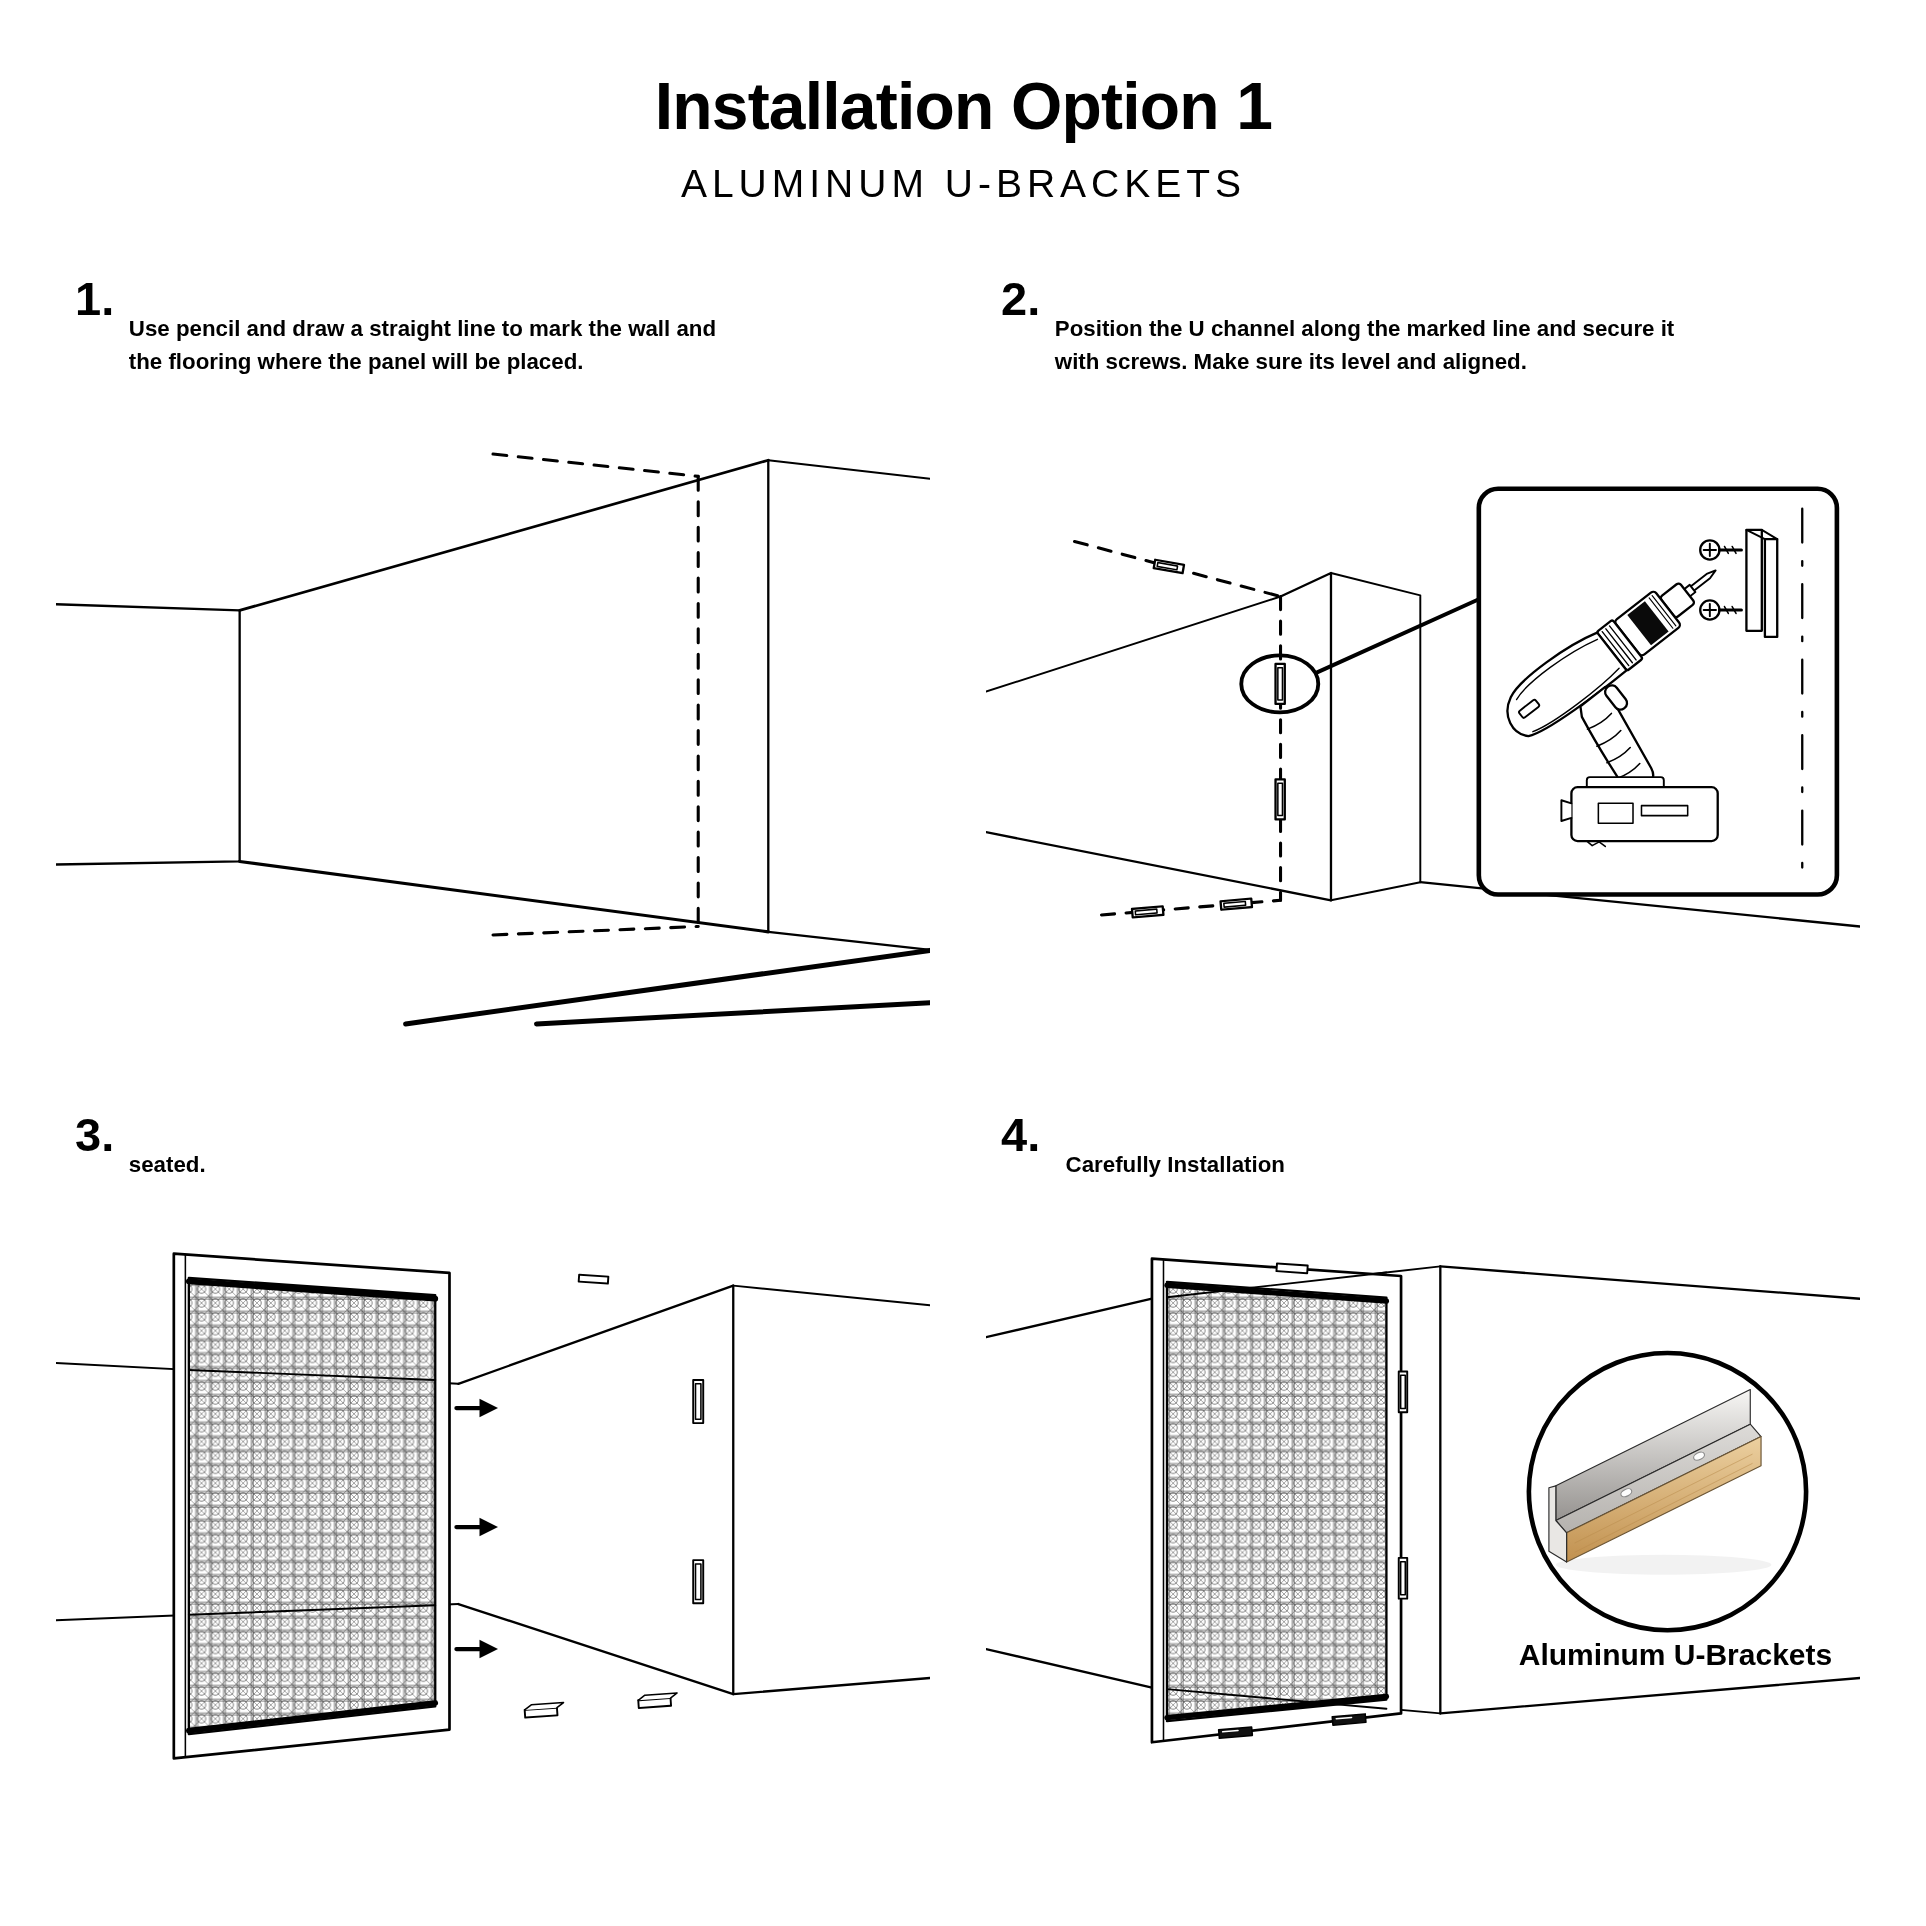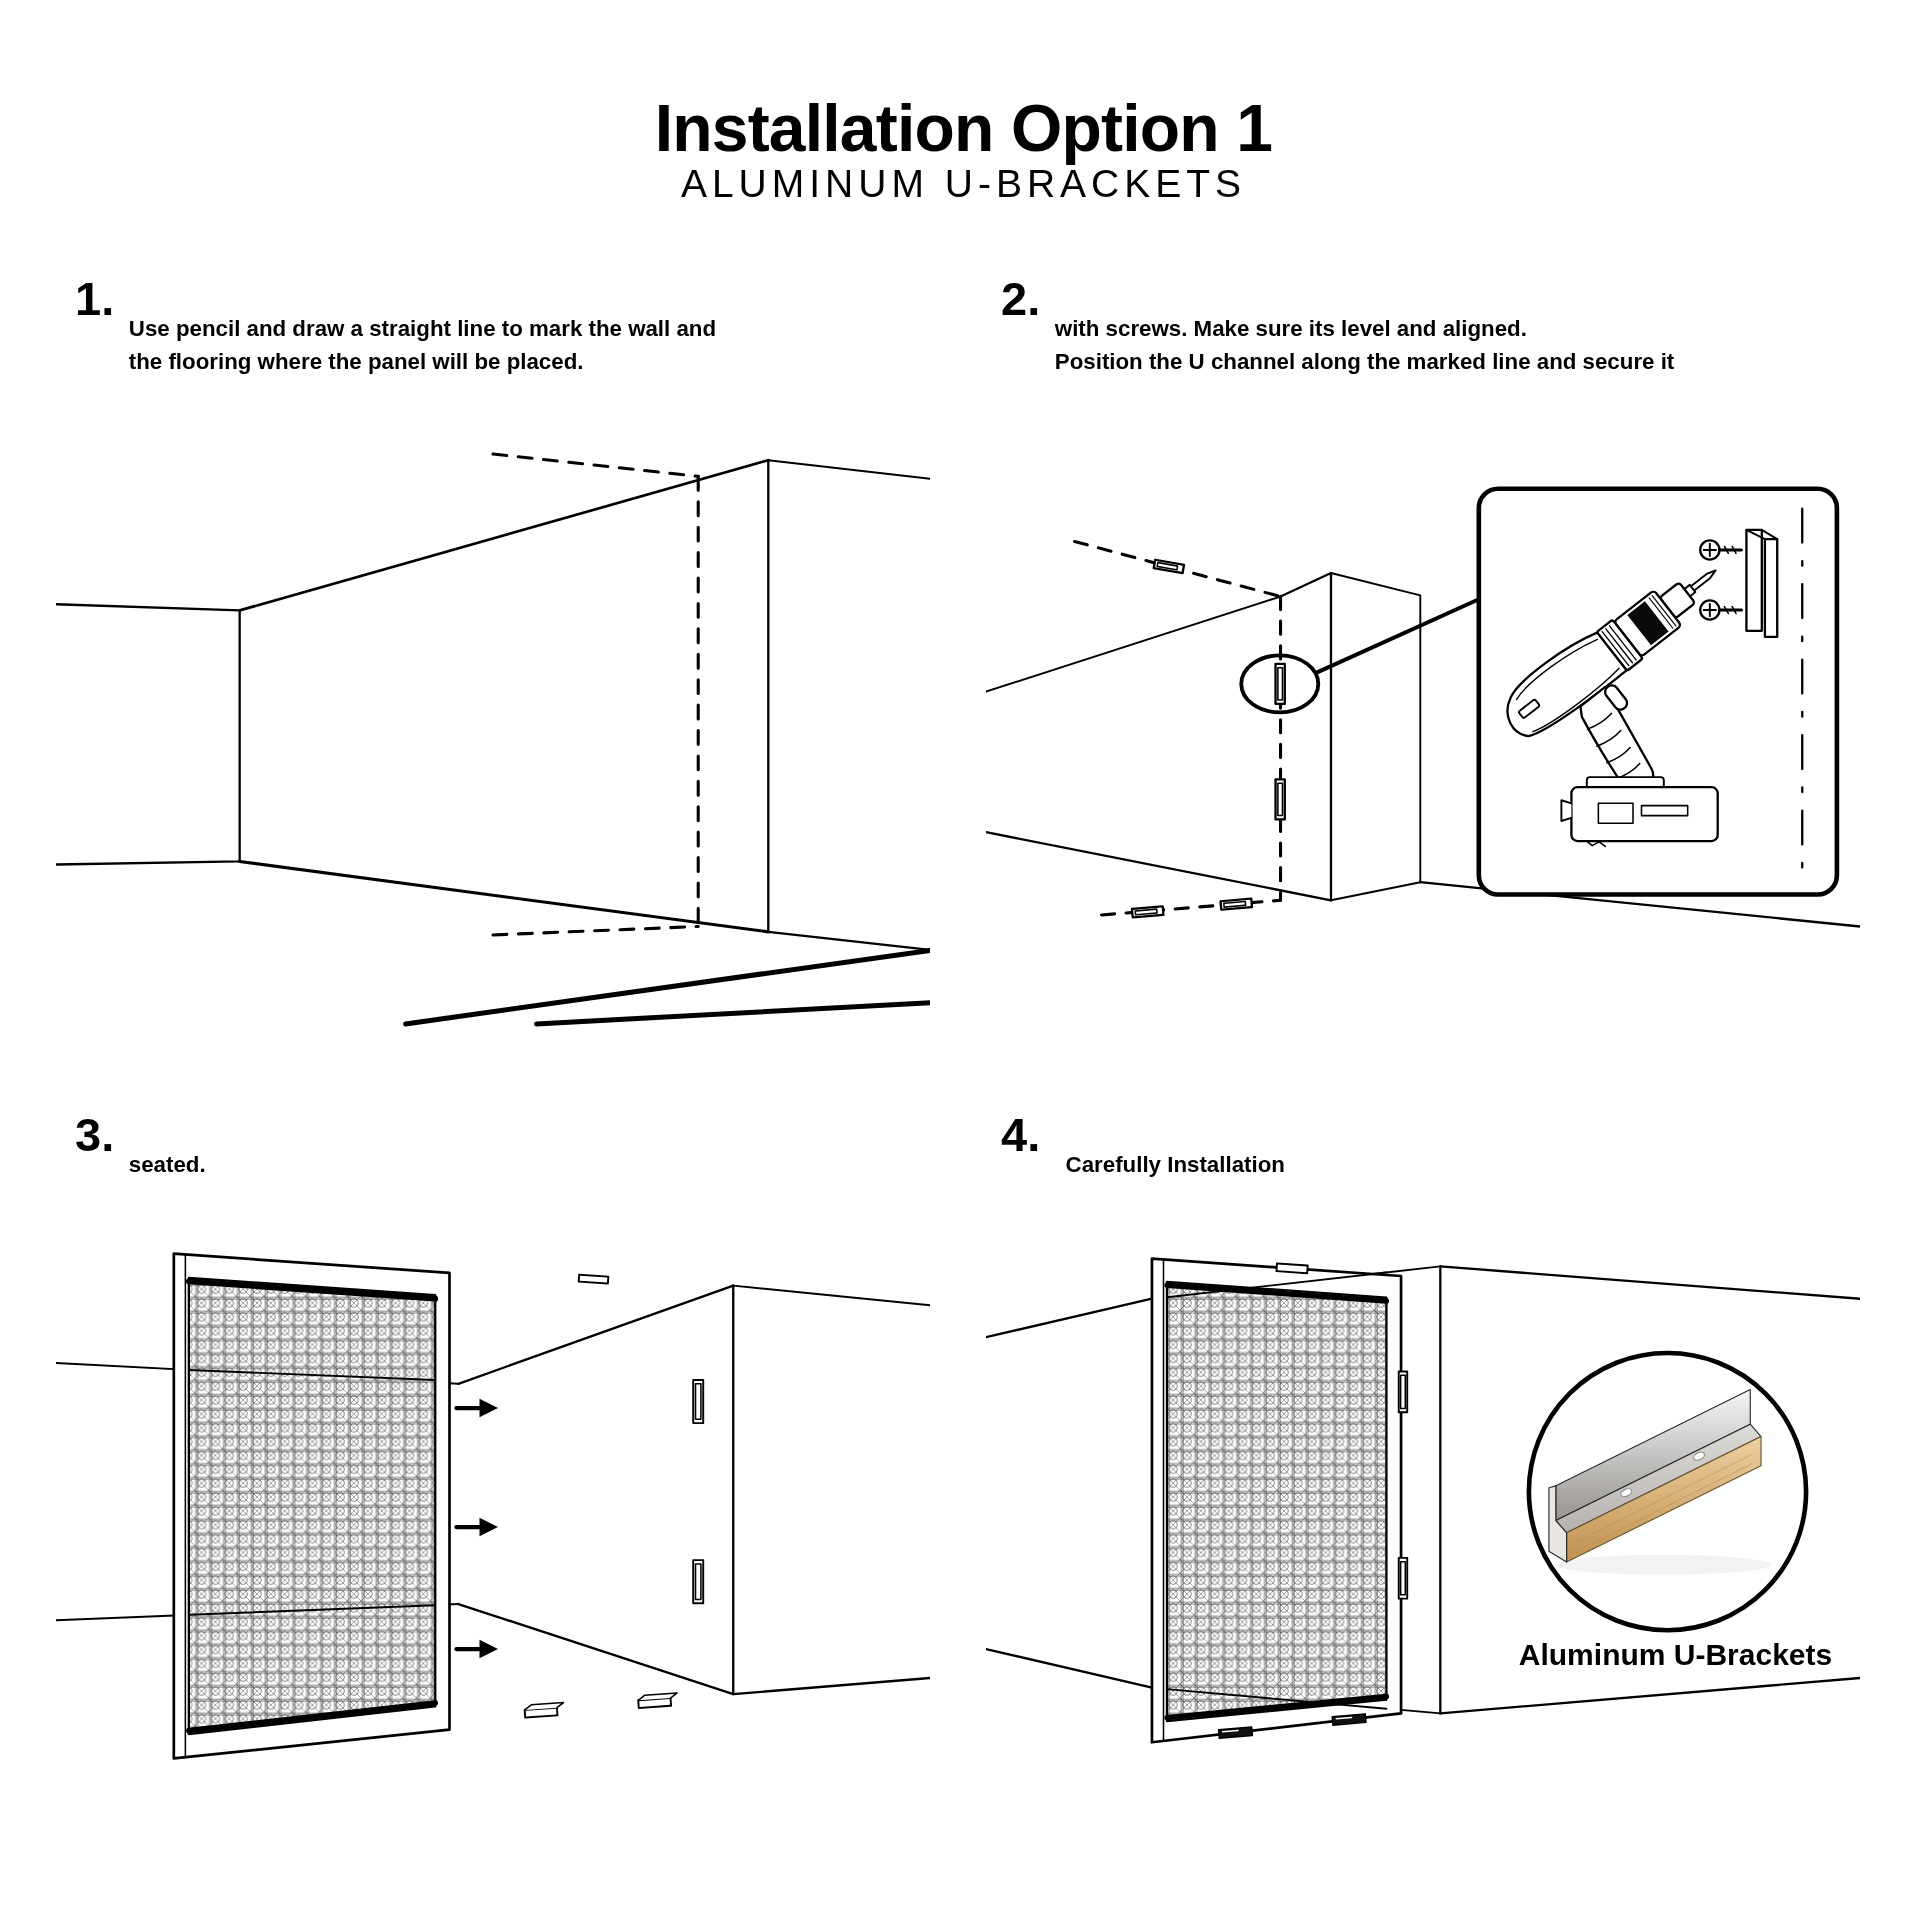--- a/index.html
+++ b/index.html
@@ -1,18 +1,18 @@
 <!DOCTYPE html>
 <html style="font-size:6.2px"><head>
 <meta charset="utf-8">
 <style>
   html,body{margin:0;padding:0;background:#ffffff;}
   .page{position:relative;width:1927px;height:1927px;background:#ffffff;overflow:hidden;
         font-family:"Liberation Sans",sans-serif;color:#000;}
-  .title{position:absolute;left:0;top:90px;width:100%;text-align:center;
+  .title{position:absolute;left:0;top:68px;width:100%;text-align:center;
          font-size:66px;font-weight:800;letter-spacing:-0.8px;}
   .subtitle{position:absolute;left:0;top:162px;width:100%;text-align:center;
          font-size:39px;font-weight:500;letter-spacing:5px;}
   .step-head{position:absolute;display:flex;align-items:flex-start;}
   .step-num{font-size:47px;font-weight:800;line-height:42px;margin-right:14.6px;}
   .step-text{font-size:22.3px;font-weight:600;line-height:33px;padding-top:1.5px;margin-top:32px;}
   .step-text div{white-space:nowrap;}
   .panel{position:absolute;}
   .panel svg{position:absolute;left:0;top:0;}
   .bracket-label{position:absolute;width:539px;text-align:center;
@@ -29,22 +29,22 @@
   <div class="step-head" style="left:75px;top:278px;">
     <div class="step-num">1.</div>
     <div class="step-text">
       <div>Use pencil and draw a straight line to mark the wall and</div>
       <div>the flooring where the panel will be placed.</div>
     </div>
   </div>
   <div class="step-head" style="left:1001px;top:278px;">
     <div class="step-num">2.</div>
     <div class="step-text">
+      <div>Position the U channel along the marked line and secure it</div>
       <div>with screws. Make sure its level and aligned.</div>
-      <div>Position the U channel along the marked line and secure it</div>
     </div>
   </div>
   <div class="step-head" style="left:75px;top:1114px;">
     <div class="step-num">3.</div>
     <div class="step-text">
       <div>seated.</div>
     </div>
   </div>
   <div class="step-head" style="left:1001px;top:1114px;">
     <div class="step-num">4.</div>

